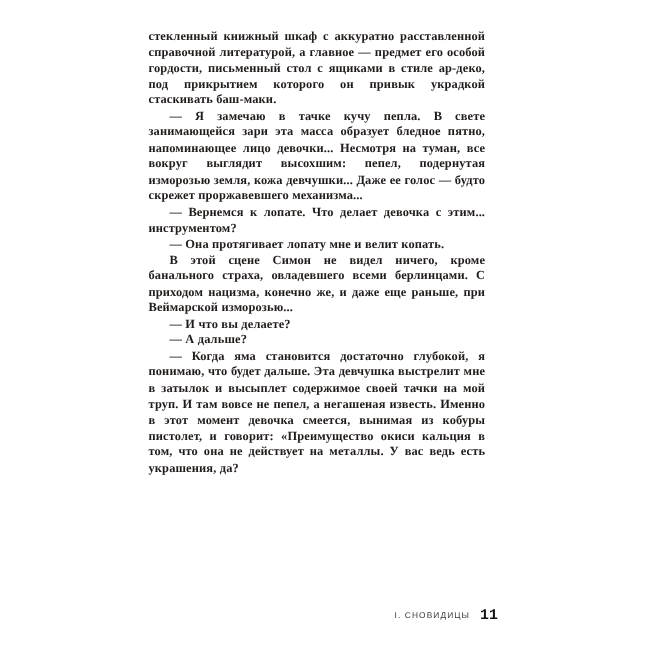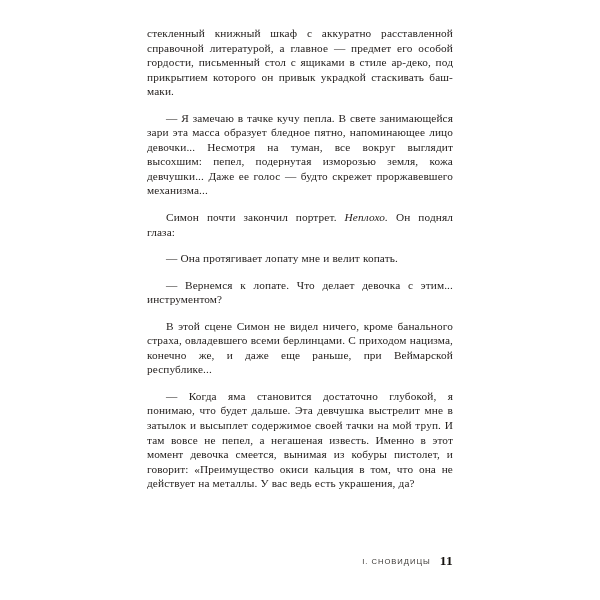--- a/index.html
+++ b/index.html
@@ -18,40 +18,41 @@
   .page {
     position: relative;
     width: 600px;
     height: 600px;
     background: #ffffff;
     box-sizing: border-box;
   }
 
   .text-block {
     position: absolute;
-    left: 147px;
+    left: 135px;
     top: 26px;
     width: 306px;
+    font-weight: bold;
   }
 
   .para {
     margin: 0;
     font-size: 11.3px;
     line-height: 14.55px;
     color: #201c1a;
     text-align: justify;
     text-justify: inter-word;
     hyphens: manual;
     -webkit-hyphens: manual;
     letter-spacing: 0.01em;
     word-spacing: 0.01em;
   }
 
   .para + .para {
-    margin-top: 12px;
+    margin-top: 0;
   }
 
   
   .para.cont {
     text-indent: 0;
   }
 
   .para.indent {
     text-indent: 19px;
   }
@@ -76,49 +77,50 @@
     font-size: 7.6px;
     letter-spacing: 0.13em;
     color: #3a3734;
     text-transform: uppercase;
     white-space: nowrap;
     position: relative;
     top: -1px;
   }
 
   .footer-page {
-    font-family: Liberation Serif, serif;
+    font-family: Liberation Mono, monospace;
     font-size: 13.5px;
     font-weight: bold;
     color: #15120f;
     letter-spacing: 0.02em;
   }
 </style>
 </head>
 <body>
 
 <div class="page">
 
   <div class="text-block">
 
     <p class="para cont">стекленный книжный шкаф с аккуратно расставленной справочной литературой, а главное — предмет его особой гордости, письменный стол с ящиками в стиле ар-деко, под прикрытием которого он привык украдкой стаскивать баш-маки.</p>
 
     <p class="para indent">— Я замечаю в тачке кучу пепла. В свете занимающейся зари эта масса образует бледное пятно, напоминающее лицо девочки... Несмотря на туман, все вокруг выглядит высохшим: пепел, подернутая изморозью земля, кожа девчушки... Даже ее голос — будто скрежет проржавевшего механизма...</p>
 
-    <p class="para indent"><span>Симон почти закончил портрет. </span><span class="ital">Неплохо.</span><span> Он поднял глаза:</span></p>
+
+    <p class="para indent">— Вернемся к лопате. Что делает девочка с этим... инструментом?</p>
 
     <p class="para indent">— Она протягивает лопату мне и велит копать.</p>
 
-    <p class="para indent">— Вернемся к лопате. Что делает девочка с этим... инструментом?</p>
-
-    <p class="para indent">В этой сцене Симон не видел ничего, кроме банального страха, овладевшего всеми берлинцами. С приходом нацизма, конечно же, и даже еще раньше, при Веймарской республике...</p>
+    <p class="para indent">В этой сцене Симон не видел ничего, кроме банального страха, овладевшего всеми берлинцами. С приходом нацизма, конечно же, и даже еще раньше, при Веймарской изморозью...</p>
 
 
+    <p class="para indent">— И что вы делаете?</p>
 
 
+    <p class="para indent">— А дальше?</p>
 
     <p class="para indent">— Когда яма становится достаточно глубокой, я понимаю, что будет дальше. Эта девчушка выстрелит мне в затылок и высыплет содержимое своей тачки на мой труп. И там вовсе не пепел, а негашеная известь. Именно в этот момент девочка смеется, вынимая из кобуры пистолет, и говорит: «Преимущество окиси кальция в том, что она не действует на металлы. У вас ведь есть украшения, да?</p>
 
   </div>
 
   <div class="footer">
     <span class="footer-chapter">I. СНОВИДИЦЫ</span>
     <span class="footer-page">11</span>
   </div>
 

